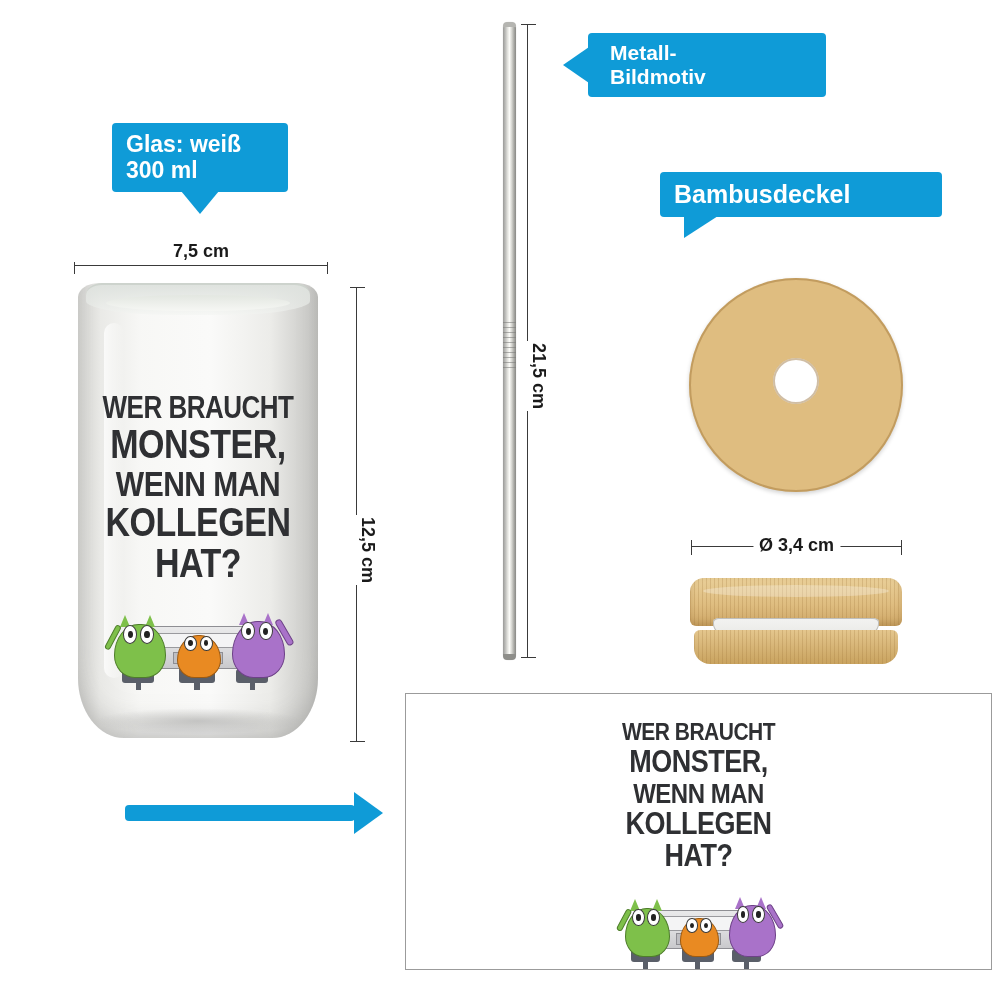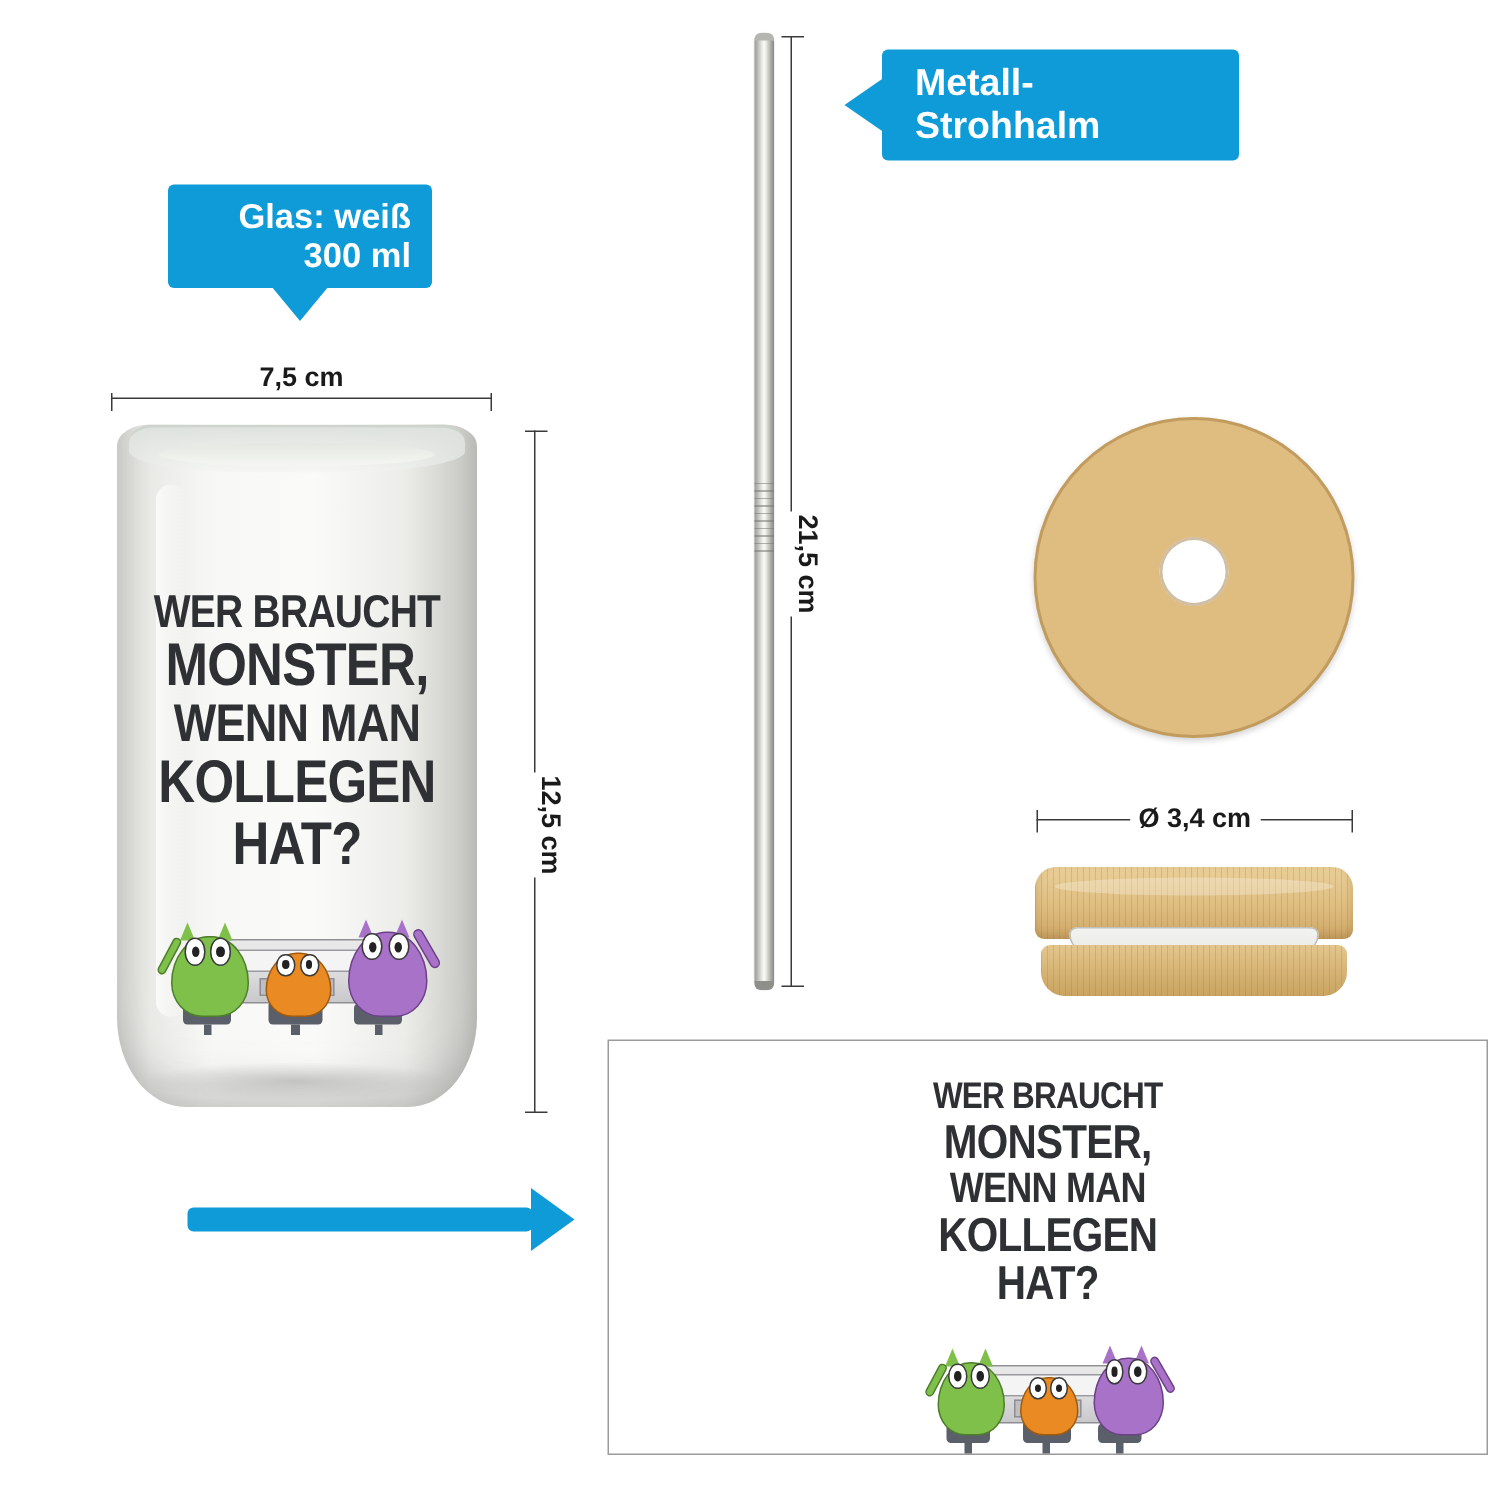--- a/index.html
+++ b/index.html
@@ -31,21 +31,21 @@
     color: #0f9bd7;
     white-space: nowrap;
   }
 
   
   .callout {
     position: absolute;
     background: #0f9bd7;
     color: #ffffff;
     font-weight: bold;
-    text-align: right;
+    text-align: left;
     line-height: 1.15;
     border-radius: 4px;
     padding: 8px 14px;
     box-sizing: border-box;
   }
   .callout .tail {
     position: absolute;
     width: 0;
     height: 0;
   }
@@ -62,21 +62,21 @@
     bottom: -22px;
     border-left: 19px solid transparent;
     border-right: 19px solid transparent;
     border-top: 23px solid #0f9bd7;
   }
   
   #callout-straw {
     left: 588px;
     top: 33px;
     width: 238px;
-    font-size: 25px;
+    font-size: 21px;
     text-align: left;
     padding-left: 22px;
   }
   #callout-straw .tail {
     left: -25px;
     top: 50%;
     margin-top: -18px;
     border-top: 18px solid transparent;
     border-bottom: 18px solid transparent;
     border-right: 26px solid #0f9bd7;
@@ -527,24 +527,28 @@
 
 
   <div class="callout" id="callout-glass">
     <div>Glas: weiß</div>
     <div>300 ml</div>
     <span class="tail"></span>
   </div>
 
   <div class="callout" id="callout-straw">
     <div>Metall-</div>
-    <div>Strohhalm</div>
+    <div>Bildmotiv</div>
     <span class="tail"></span>
   </div>
 
+  <div class="callout" id="callout-lid">
+    <div>Bambusdeckel</div>
+    <span class="tail"></span>
+  </div>
 
   <div class="callout" id="callout-motif">
     <span class="tail"></span>
   </div>
 
   <div class="dim-h" style="left:74px; top:265px; width:254px;">
     <span class="cap l"></span>
     <span class="cap r"></span>
     <span class="lbl">7,5 cm</span>
   </div>

